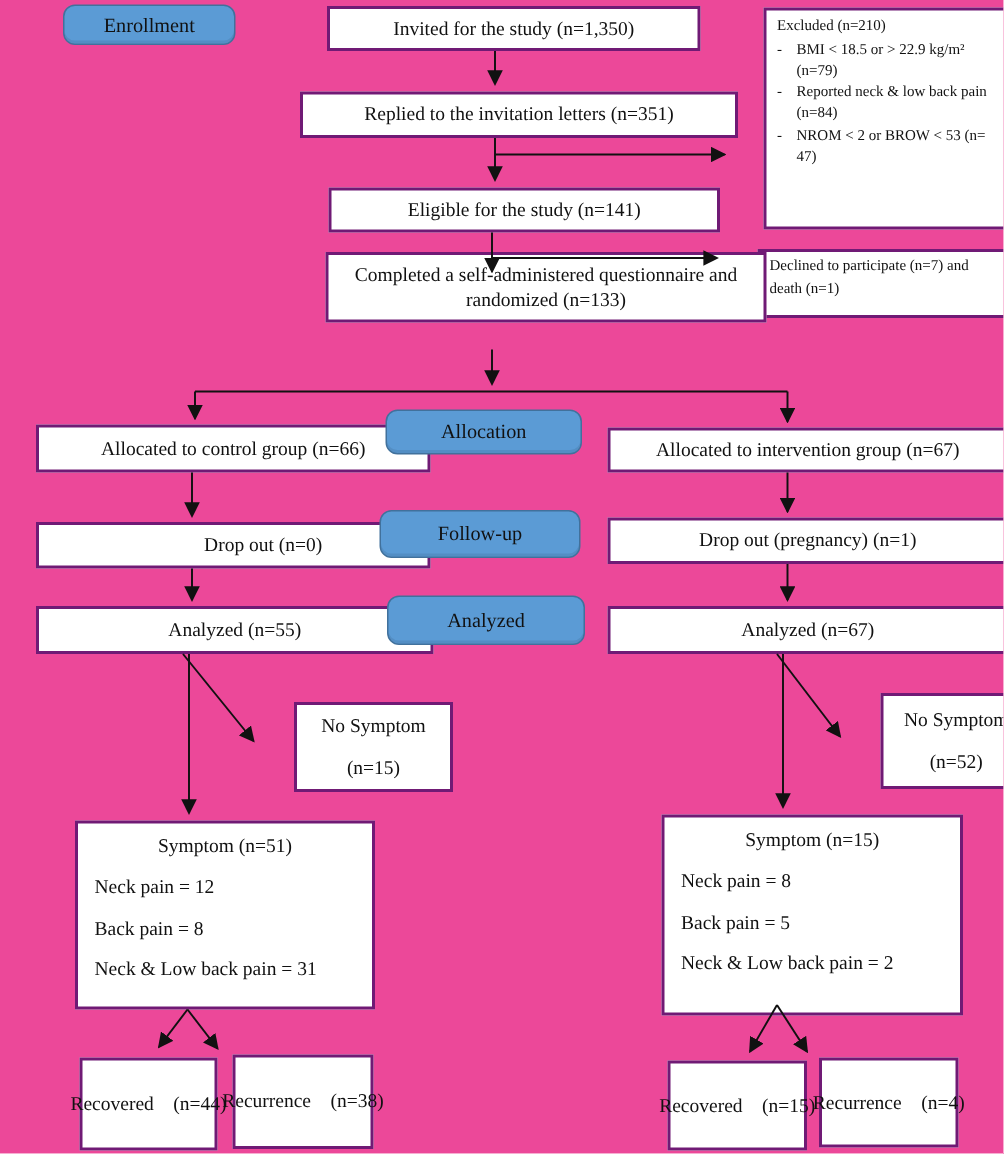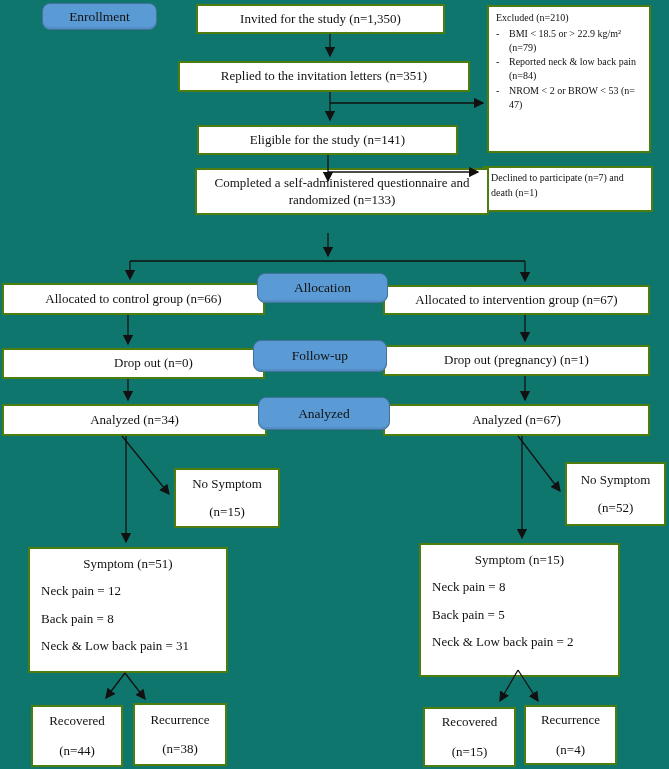--- a/index.html
+++ b/index.html
@@ -1,23 +1,23 @@
 <!DOCTYPE html>
 <html style="--stage-fill: #5b9bd5; --stage-border: #41719c;"><head>
 <meta charset="utf-8">
 <style>
   html,body{margin:0;padding:0;background:#fff;}
   #canvas{
-    position:relative;width:669px;height:769px;background:#0f766e;overflow:hidden;
+    position:relative;width:669px;height:769px;background:#ec4899;overflow:hidden;
     font-family:"Liberation Serif","DejaVu Serif",serif;color:#111;
   }
   .box{
-    position:absolute;background:#fff;border:2px solid #4d7c0f;box-sizing:border-box;
+    position:absolute;background:#fff;border:2px solid #701a75;box-sizing:border-box;
     display:flex;align-items:center;justify-content:center;text-align:center;
-    font-size:13px;line-height:1.25;z-index:2;
+    font-size:13px;line-height:1.25;z-index:2;margin-left:22px;
   }
   .stage{
     position:absolute;box-sizing:border-box;z-index:5;
     background:var(--stage-fill,#5b9bd5);
     border:1.6px solid var(--stage-border,#41719c);
     border-radius:8px;
     display:flex;align-items:center;justify-content:center;
     font-size:13.5px;color:#111;
     box-shadow:inset 0 -2px 0 rgba(0,0,0,0.08);
   }
@@ -25,21 +25,21 @@
   .excluded-box{padding:4px 6px 0 7px;font-size:10px;line-height:1.38;}
   .ex-title{margin-bottom:2px;}
   .ex-item{display:flex;margin-top:1px;}
   .ex-dash{flex:0 0 13px;}
   .ex-text{flex:1;}
   .declined-box{padding:2px 6px;font-size:10px;line-height:1.5;}
   .symptom-box{padding-top:7px;font-size:13px;}
   .sym-title{text-align:center;}
   .sym-line{text-align:left;padding-left:11px;margin-top:11px;}
   .twoline{flex-direction:column;gap:11px;}
-  .resline{flex-direction:column;gap:13px;}
+  .resline{gap:13px;}
   svg.arrows{position:absolute;left:0;top:0;z-index:8;pointer-events:none;}
 </style>
 </head>
 <body>
 
 <div id="canvas">
 
   <div class="stage" style="left:42px;top:3px;width:115px;height:27px;">Enrollment</div>
   <div class="stage" style="left:257px;top:273px;width:131px;height:30px;">Allocation</div>
   <div class="stage" style="left:253px;top:340px;width:134px;height:32px;">Follow-up</div>
@@ -70,21 +70,21 @@
   <div class="box block declined-box" style="left:483px;top:166px;width:170px;height:46px;">Declined to participate (n=7) and death (n=1)</div>
 
   <div class="box" style="left:195px;top:168px;width:294px;height:47px;padding:16px 14px;">Completed a self-administered questionnaire and randomized (n=133)</div>
 
   <div class="box" style="left:2px;top:283px;width:263px;height:32px;">Allocated to control group (n=66)</div>
   <div class="box" style="left:383px;top:285px;width:267px;height:30px;">Allocated to intervention group (n=67)</div>
 
   <div class="box" style="left:2px;top:348px;width:263px;height:31px;padding-left:40px;">Drop out (n=0)</div>
   <div class="box" style="left:383px;top:345px;width:267px;height:31px;">Drop out (pregnancy) (n=1)</div>
 
-  <div class="box" style="left:2px;top:404px;width:265px;height:32px;">Analyzed (n=34)</div>
+  <div class="box" style="left:2px;top:404px;width:265px;height:32px;">Analyzed (n=55)</div>
   <div class="box" style="left:383px;top:404px;width:267px;height:32px;">Analyzed (n=67)</div>
 
   <div class="box twoline" style="left:174px;top:468px;width:106px;height:60px;">
     <div>No Symptom</div>
     <div>(n=15)</div>
   </div>
   <div class="box twoline" style="left:565px;top:462px;width:101px;height:64px;">
     <div>No Symptom</div>
     <div>(n=52)</div>
   </div>

